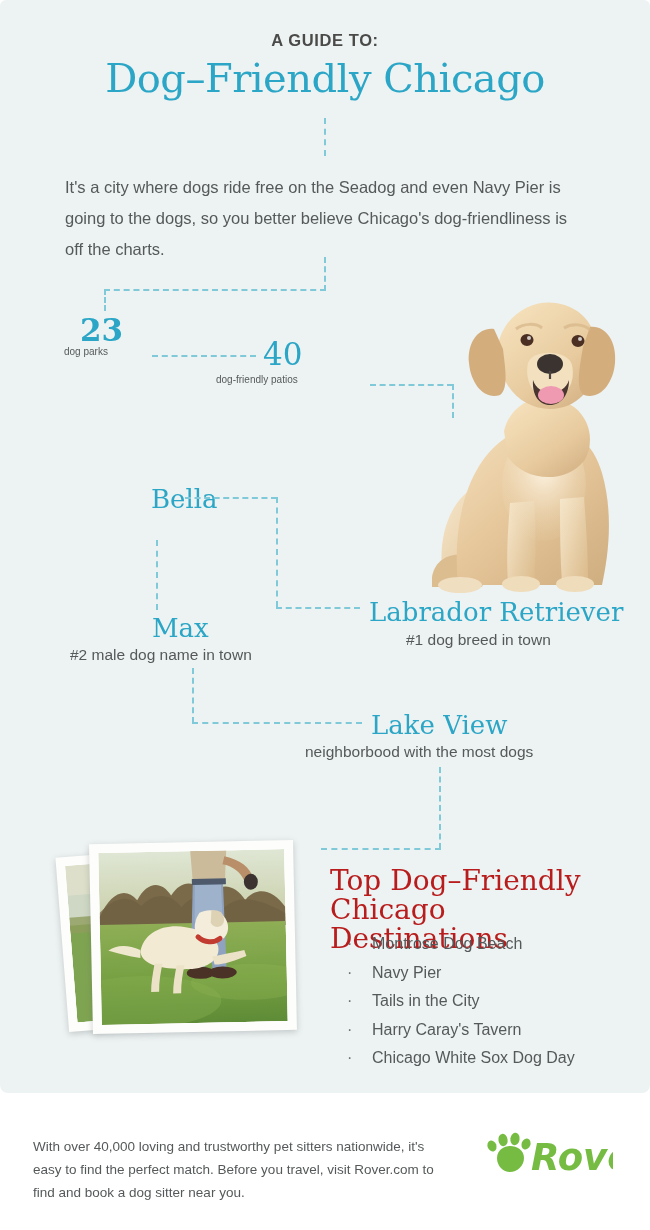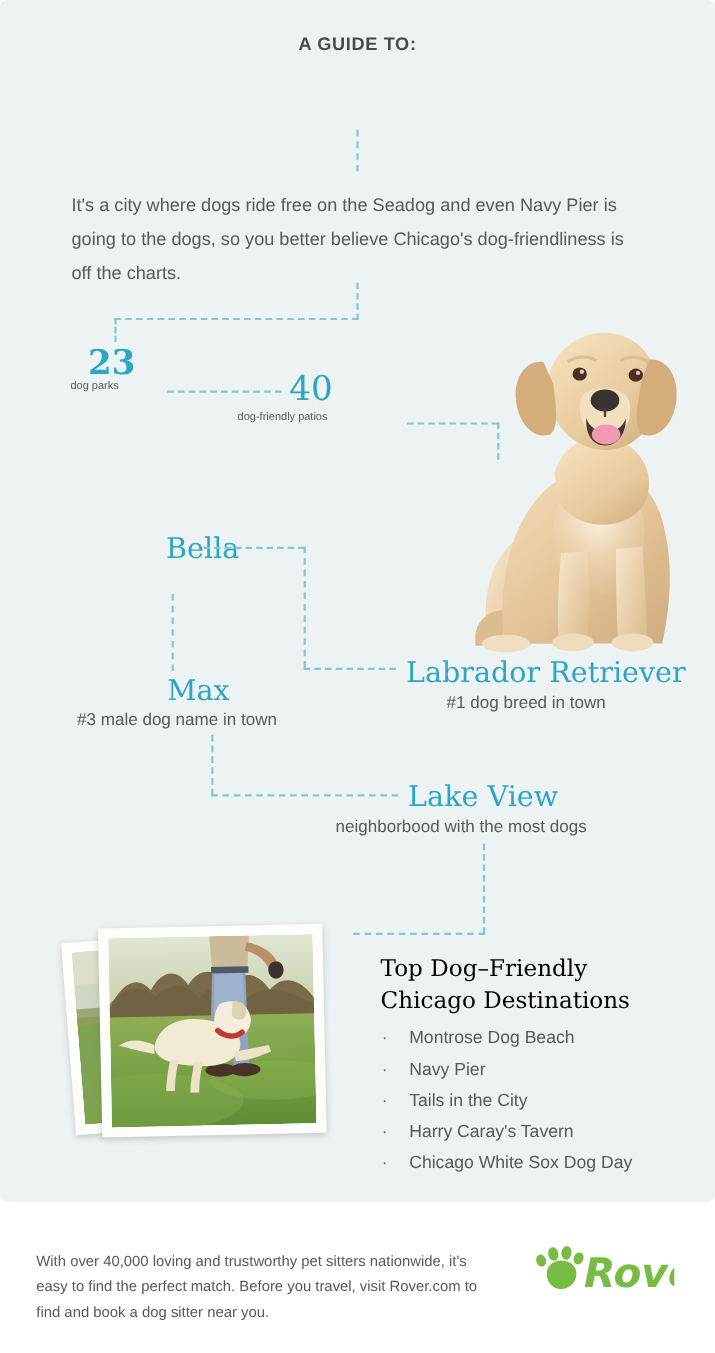--- a/index.html
+++ b/index.html
@@ -159,24 +159,23 @@
     position: relative;
   }
 
   
   .dest-title {
     position: absolute;
     left: 330px; top: 866px;
     width: 260px;
     font-family: "DejaVu Serif", serif;
     font-weight: 400;
-    font-size: 21px;
+    font-size: 28px;
     line-height: 29px;
-    color: #000000;
-    margin-left: 16px;
+    color: #b91c1c;
   }
   .dest-list {
     position: absolute;
     left: 344px; top: 930px;
     width: 290px;
     list-style: none;
   }
   .dest-list li {
     position: relative;
     padding-left: 28px;
@@ -213,20 +212,21 @@
   }
 </style>
 </head>
 <body>
 
 <div class="infographic">
 
   <div class="card">
 
     <div class="guide-kicker">A GUIDE TO:</div>
+    <div class="main-title">Dog–Friendly Chicago</div>
 
     <div class="dash-v" style="left:324px; top:118px; height:38px;"></div>
 
     <div class="intro">It's a city where dogs ride free on the Seadog and even Navy Pier is going to the dogs, so you better believe Chicago's dog-friendliness is off the charts.</div>
 
     <div class="dash-v" style="left:324px; top:257px; height:34px;"></div>
     <div class="dash-h" style="left:104px; top:289px; width:222px;"></div>
     <div class="dash-v" style="left:104px; top:289px; height:22px;"></div>
 
     <div class="stat-num s23">23</div>
@@ -307,21 +307,21 @@
       </svg>
     </div>
 
     <div class="big-word w-bella">Bella</div>
 
     <div class="dash-h" style="left:185px; top:497px; width:92px;"></div>
     <div class="dash-v" style="left:276px; top:497px; height:110px;"></div>
     <div class="dash-h" style="left:276px; top:607px; width:84px;"></div>
 
     <div class="big-word w-max">Max</div>
-    <div class="sub-word w-max-sub">#3 male dog name in town</div>
+    <div class="sub-word w-max-sub">#2 male dog name in town</div>
 
     <div class="dash-v" style="left:156px; top:540px; height:70px;"></div>
 
     <div class="big-word w-lab">Labrador Retriever</div>
     <div class="sub-word w-lab-sub">#1 dog breed in town</div>
 
     <div class="dash-v" style="left:192px; top:668px; height:55px;"></div>
     <div class="dash-h" style="left:192px; top:722px; width:170px;"></div>
 
     <div class="big-word w-lake">Lake View</div>

